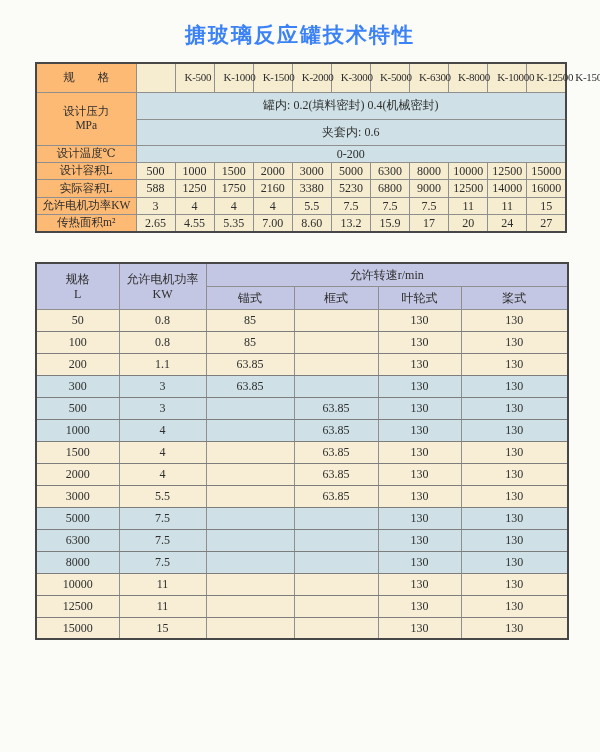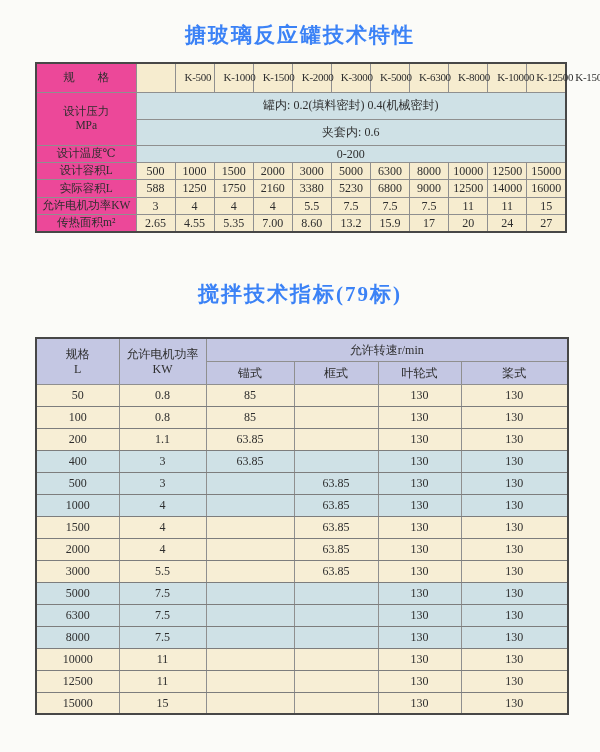--- a/index.html
+++ b/index.html
@@ -39,21 +39,21 @@
     vertical-align:middle;
     white-space:nowrap;
   }
 
   
   .t1 { margin-top:13px; }
   .t1 tr        { height:14px; }
   .t1 tr.hrow   { height:29px; }
   .t1 tr.p1     { height:27px; }
   .t1 tr.p2     { height:26px;padding-left:42px; }
-  .t1 td.lbl    { background:#ec4899; font-size:11.5px; }
+  .t1 td.lbl    { background:#fdba74; font-size:11.5px; }
   .t1 td.model  { background:#f6eccf; font-size:11px; letter-spacing:-0.3px;padding-left:48px; }
   .t1 td.blue   { background:#cfe1e6; }
   .t1 td.cream  { background:#f6eccf; }
 
   
   .t2 { margin-top:29px; }
   .t2 thead tr { height:23px; }
   .t2 tbody tr { height:22px; }
   .t2 th.lav   { background:#c4c7e3; font-size:12px; }
   .t2 tbody tr.cream td { background:#f7eed5; }
@@ -160,21 +160,20 @@
           <td class="cream">13.2</td>
           <td class="cream">15.9</td>
           <td class="cream">17</td>
           <td class="cream">20</td>
           <td class="cream">24</td>
           <td class="cream">27</td>
         </tr>
       </tbody>
   </table>
 
-  <h1 class="doc-title title2">搅拌技术指标(79标)</h1>
 
   <table class="t2">
     <colgroup>
       <col style="width:83px">
       <col style="width:87px">
       <col style="width:88px">
       <col style="width:84px">
       <col style="width:83px">
       <col style="width:107px">
     </colgroup>
@@ -210,21 +209,21 @@
         </tr>
         <tr class="cream">
           <td class="">200</td>
           <td class="">1.1</td>
           <td class="">63.85</td>
           <td class="">&nbsp;</td>
           <td class="">130</td>
           <td class="">130</td>
         </tr>
         <tr class="blue">
-          <td class="">400</td>
+          <td class="">300</td>
           <td class="">3</td>
           <td class="">63.85</td>
           <td class="">&nbsp;</td>
           <td class="">130</td>
           <td class="">130</td>
         </tr>
         <tr class="blue">
           <td class="">500</td>
           <td class="">3</td>
           <td class="">&nbsp;</td>

